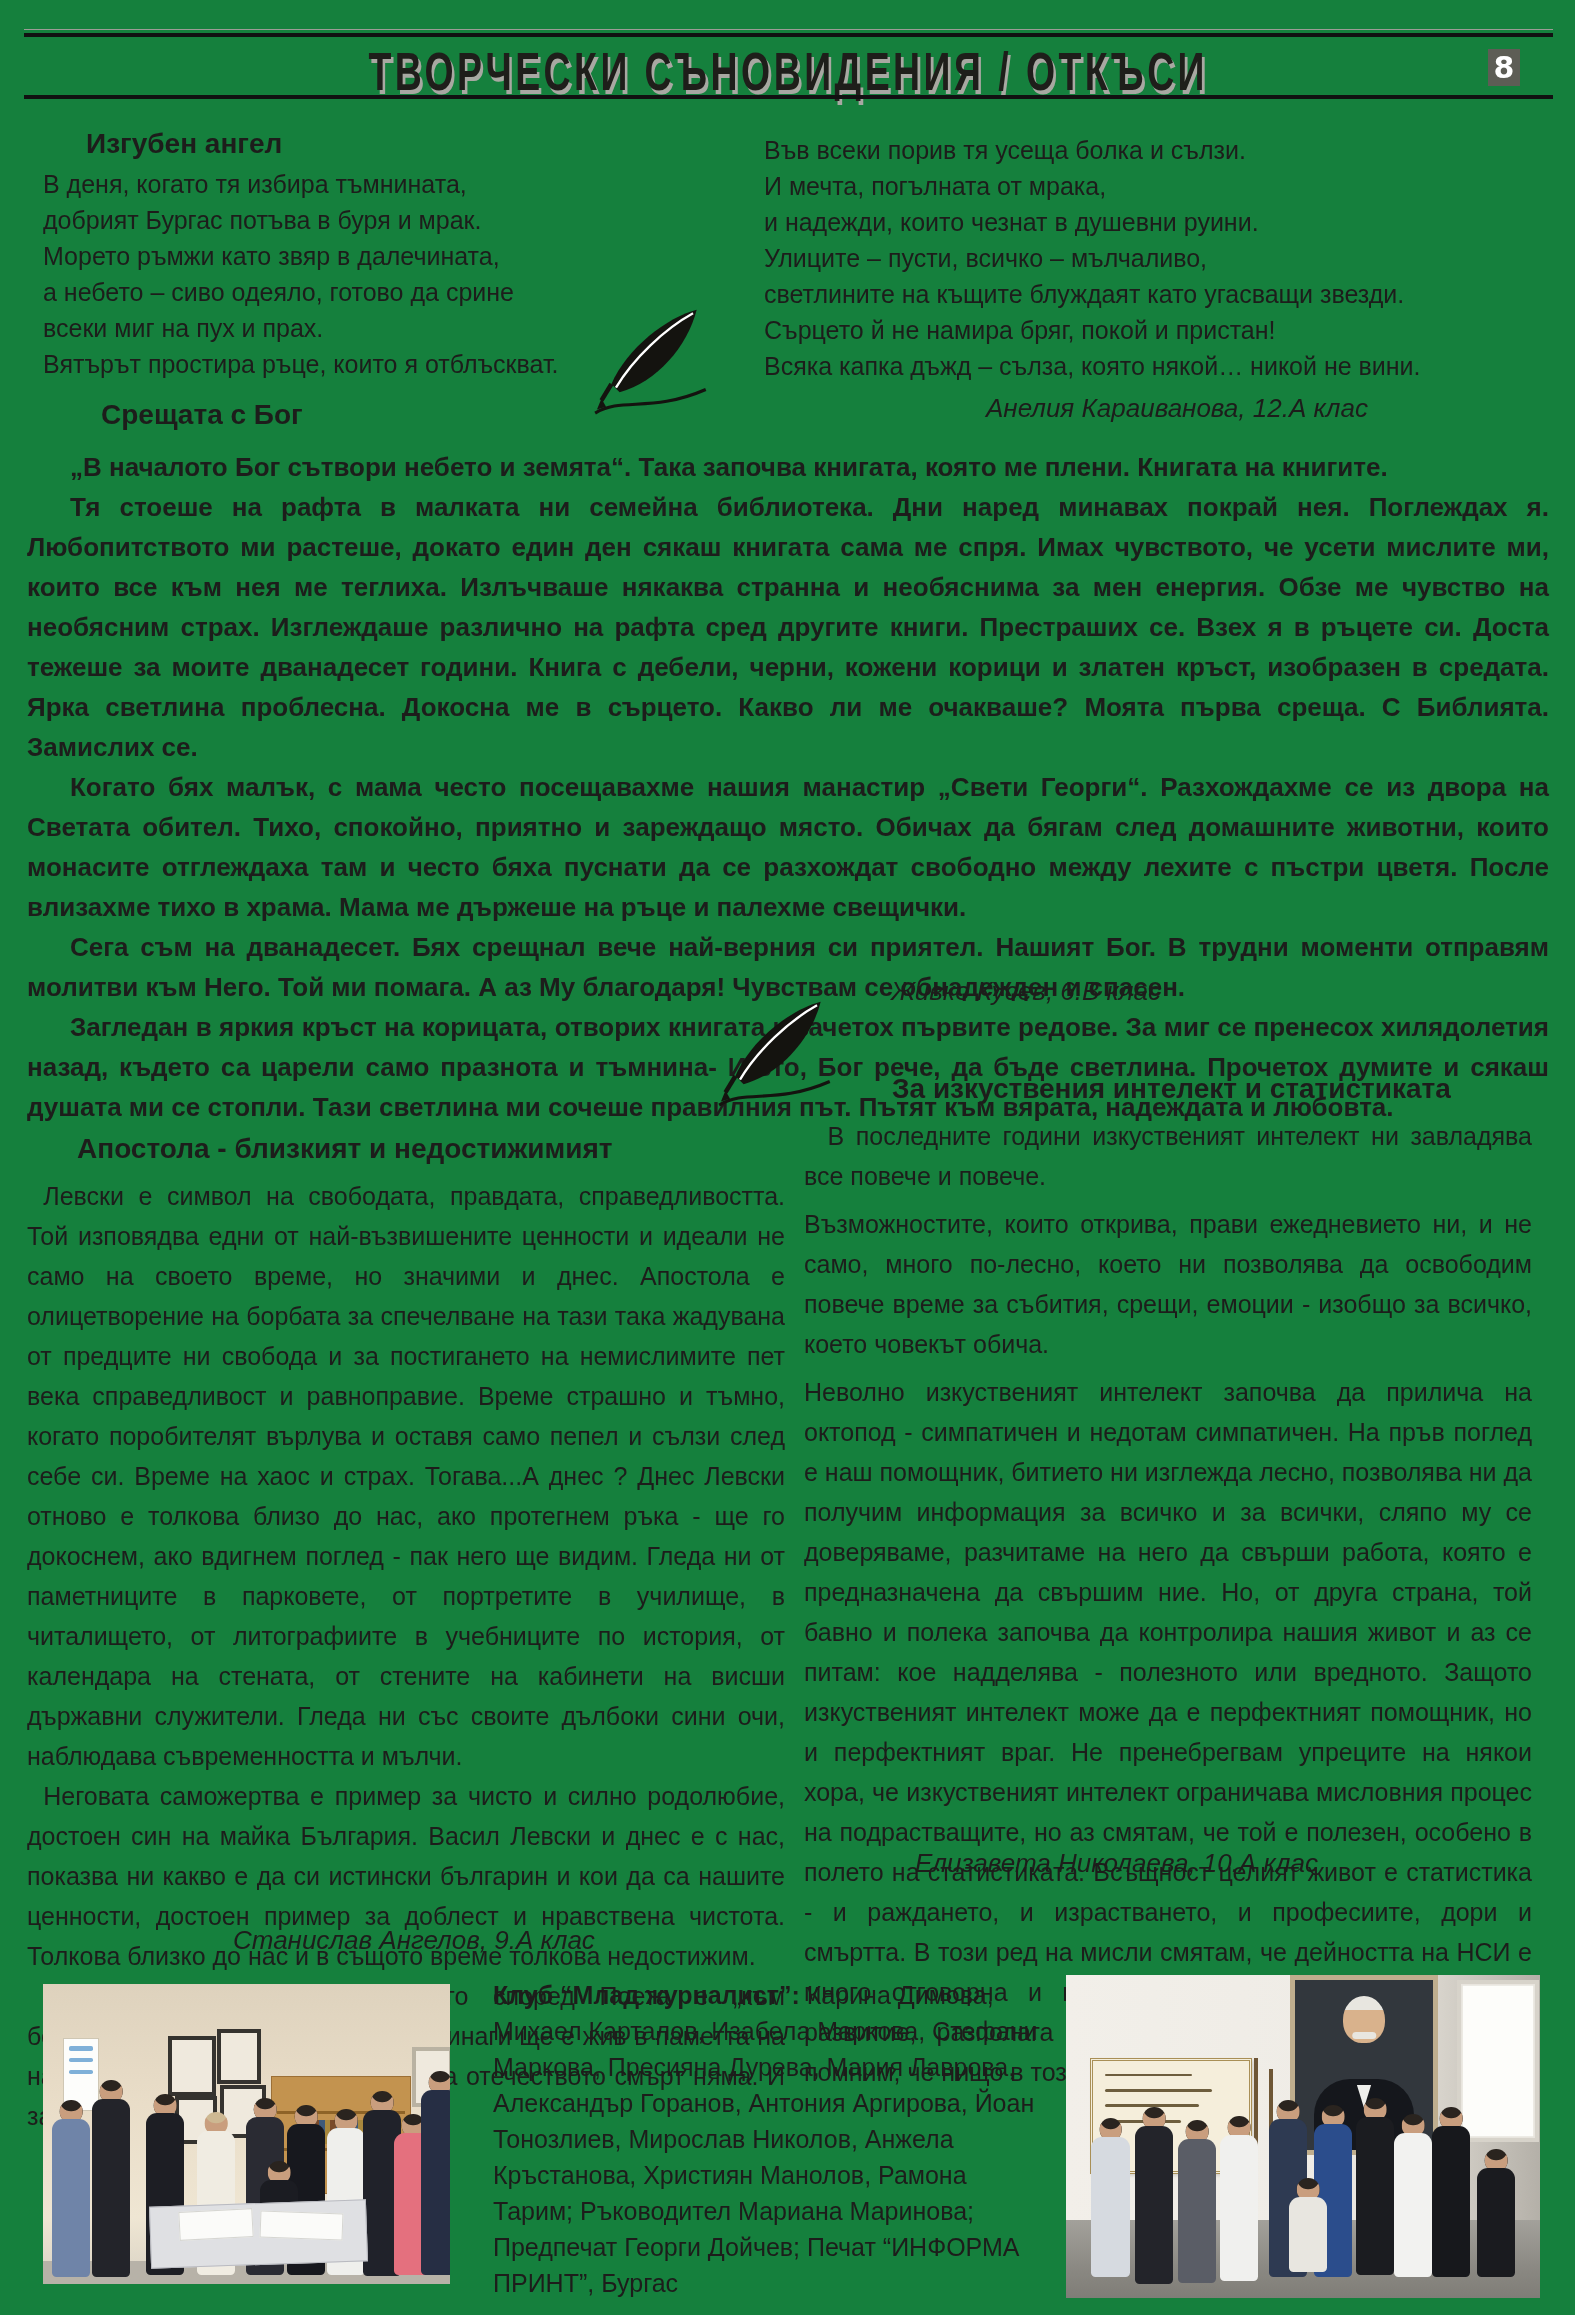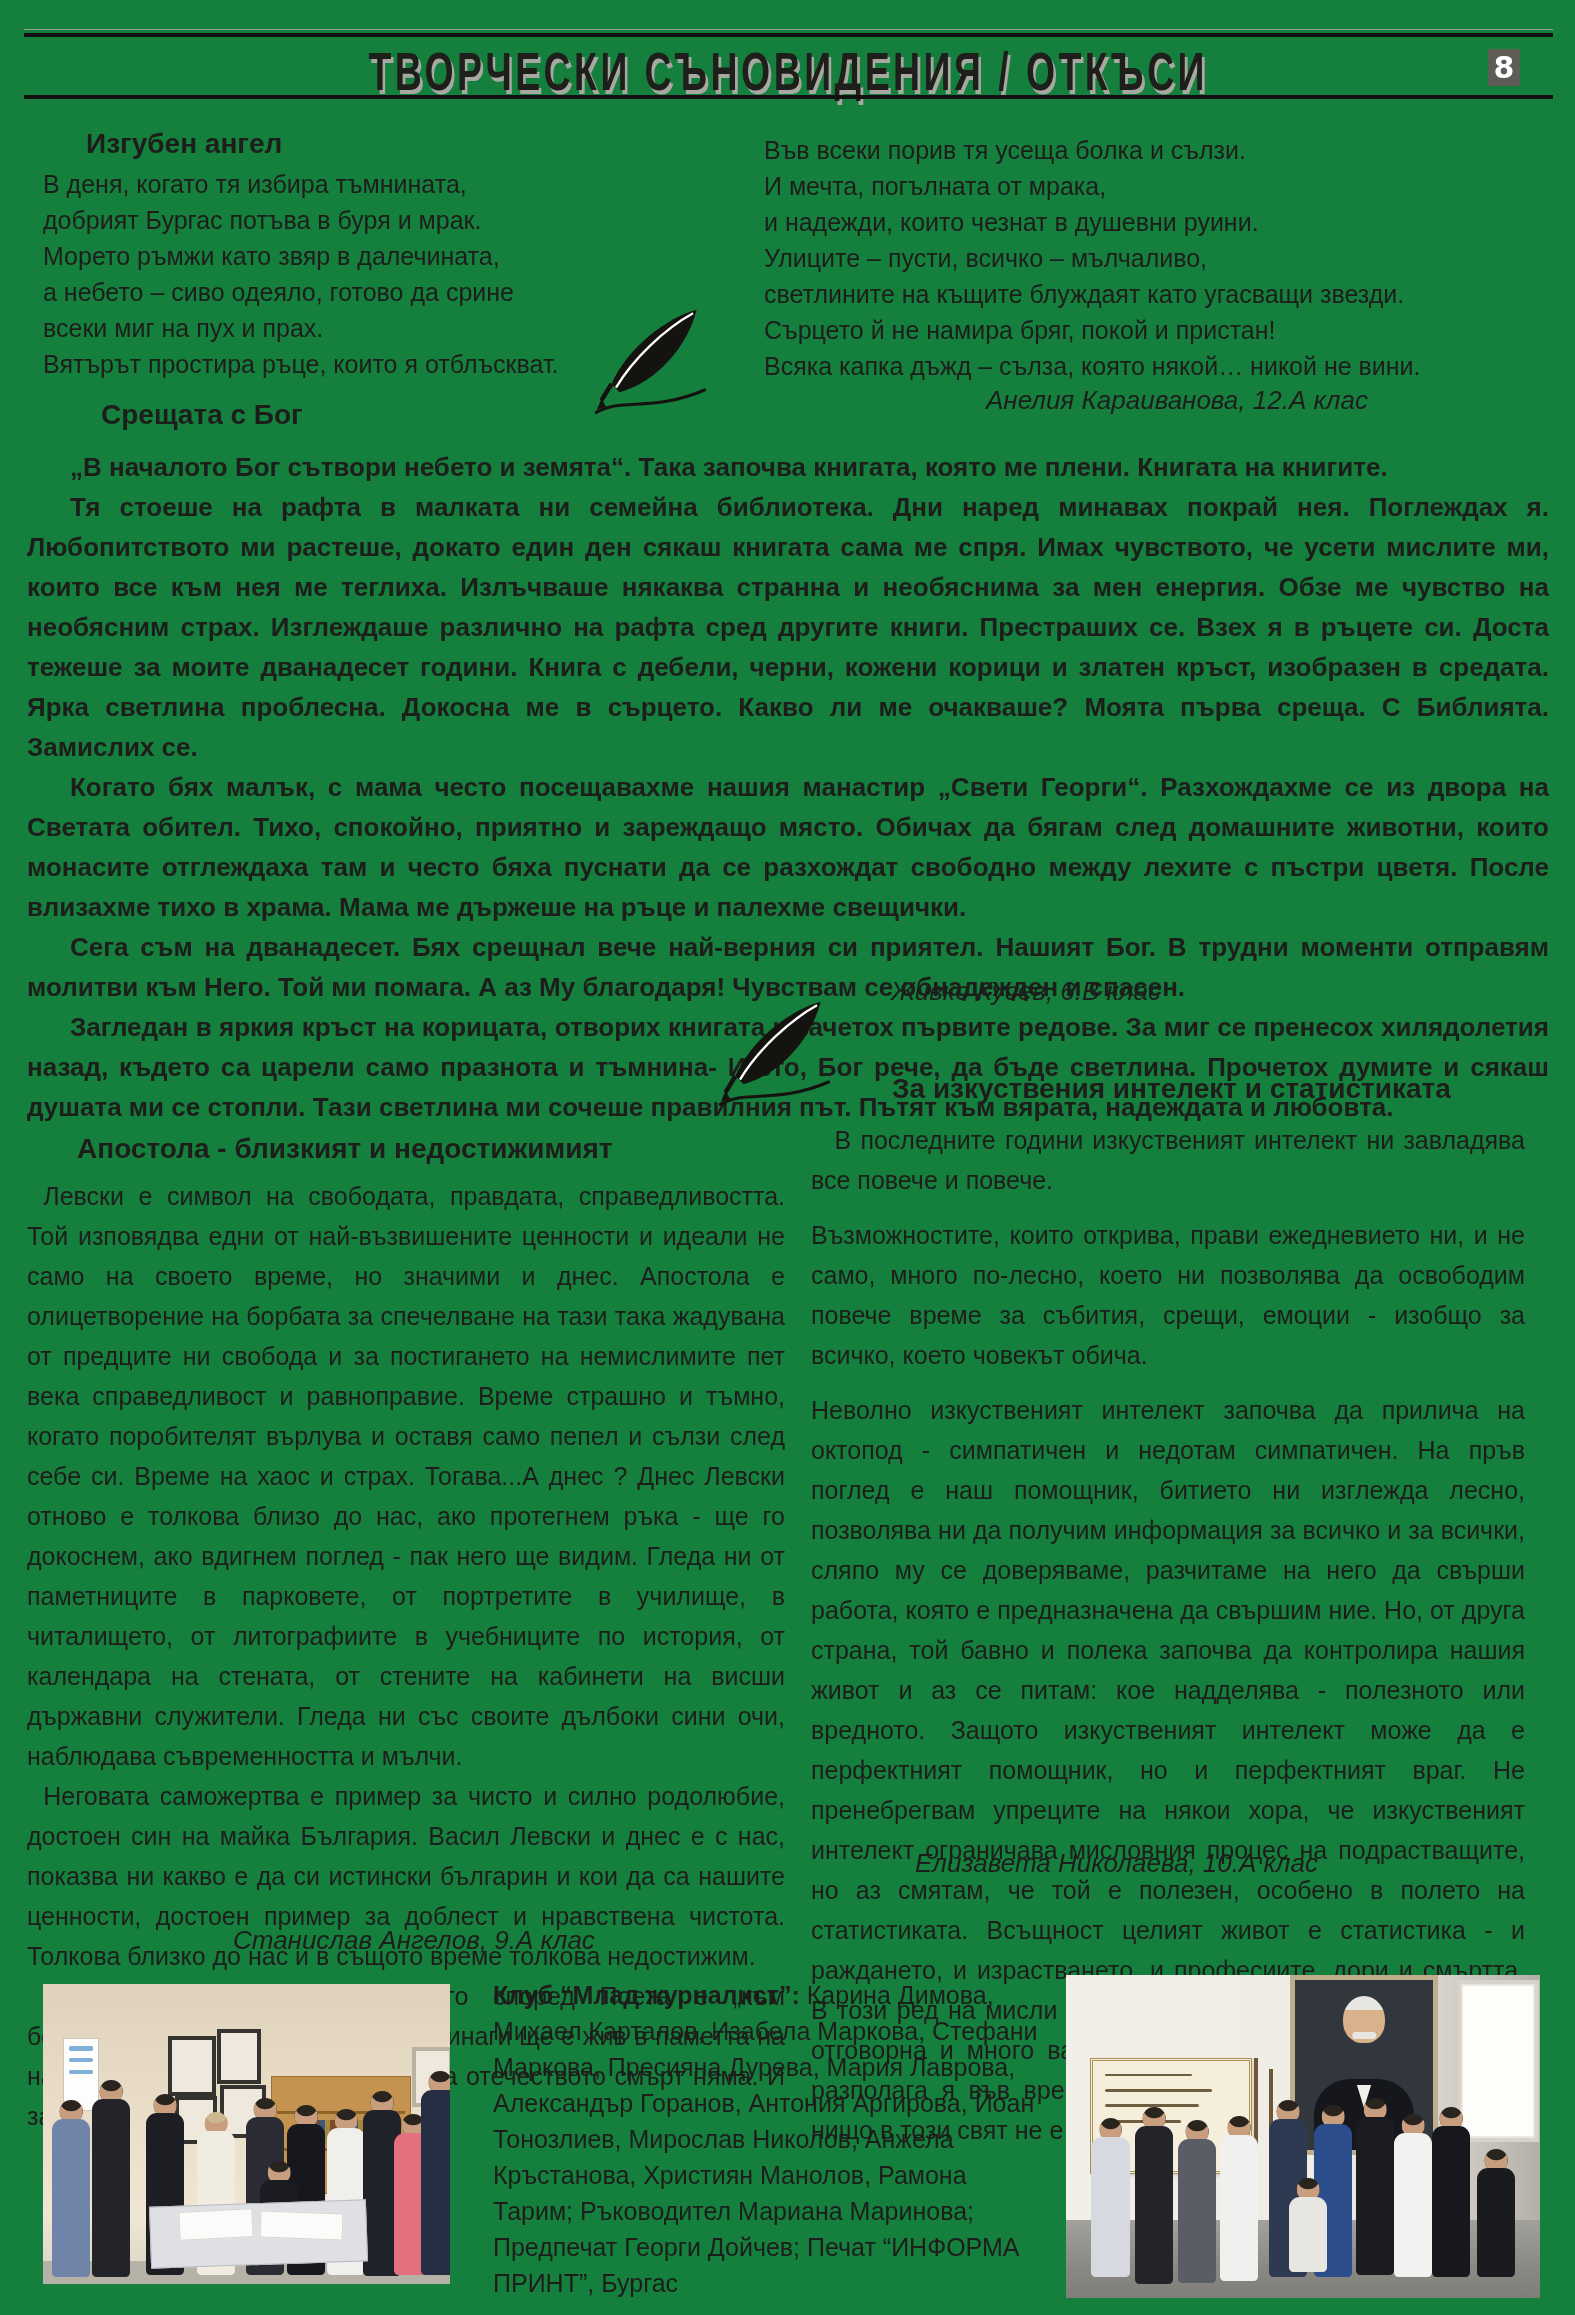--- a/index.html
+++ b/index.html
@@ -17,21 +17,21 @@
         text-shadow:2.7px 2.7px 0 #a8a8a2;white-space:nowrap;}
   .page-badge{position:absolute;top:49px;left:1488px;width:32px;height:37px;background:#5d5d55;
         color:#fff;font-weight:bold;font-size:30px;display:flex;align-items:center;justify-content:center;
         font-family:"DejaVu Sans",sans-serif;}
 
   
   .poem-left{position:absolute;left:43px;top:128px;width:651px;}
   .poem-title{font-size:28px;font-weight:bold;padding-left:43px;margin:0 0 6.3px 0;}
   .poem-line{font-size:25px;line-height:36px;white-space:nowrap;}
   .poem-right{position:absolute;left:764px;top:132px;width:796px;}
-  .poem-author{font-style:italic;font-size:26px;margin-top:1px;padding-left:222px;white-space:nowrap;}
+  .poem-author{font-style:italic;font-size:26px;margin-top:9px;padding-left:222px;white-space:nowrap;}
 
   .quill{position:absolute;width:136px;height:118px;}
   .quill-1{left:577px;top:306px;}
   .quill-2{left:701px;top:998px;}
 
   
   .essay-god{position:absolute;left:27px;top:399px;width:1522px;}
   .heading{font-size:28px;font-weight:bold;margin:0;}
   .essay-god .heading{padding-left:74px;margin-bottom:16px;}
   .essay-god p{font-size:26px;line-height:40px;text-align:justify;margin:0;text-indent:43px;font-weight:bold;}
@@ -39,21 +39,21 @@
   .sig-god{position:absolute;left:891px;top:976px;}
 
   
   .col-apostle{position:absolute;left:27px;top:1133px;width:758px;}
   .col-apostle .heading{padding-left:50px;margin-bottom:11px;}
   .col-apostle p{font-size:25px;line-height:40px;text-align:justify;margin:0;text-indent:16.3px;}
   .sig-apostle{position:absolute;left:233px;top:1925px;}
 
   .col-ai{position:absolute;left:796px;top:1073px;width:744px;}
   .col-ai .heading{padding-left:96px;margin-bottom:11px;white-space:nowrap;}
-  .col-ai p{font-size:25px;line-height:40px;text-align:justify;margin:15px;text-indent:0;}
+  .col-ai p{font-size:25px;line-height:40px;text-align:justify;margin:8px;text-indent:0;}
   .col-ai p.first{text-indent:23.5px;}
   .sig-ai{position:absolute;left:915px;top:1848px;}
 
   
   .club{position:absolute;left:493px;top:1977px;width:559px;font-size:25px;line-height:36px;text-align:left;}
   .club .club-label{font-weight:bold;}
 
   .photo{position:absolute;overflow:hidden;}
   .photo-left{left:43px;top:1984px;width:407px;height:300px;
         background:linear-gradient(180deg,#ded2bd 0%,#e9ddc8 40%,#efe6d3 78%,#d9d2c4 100%);}

